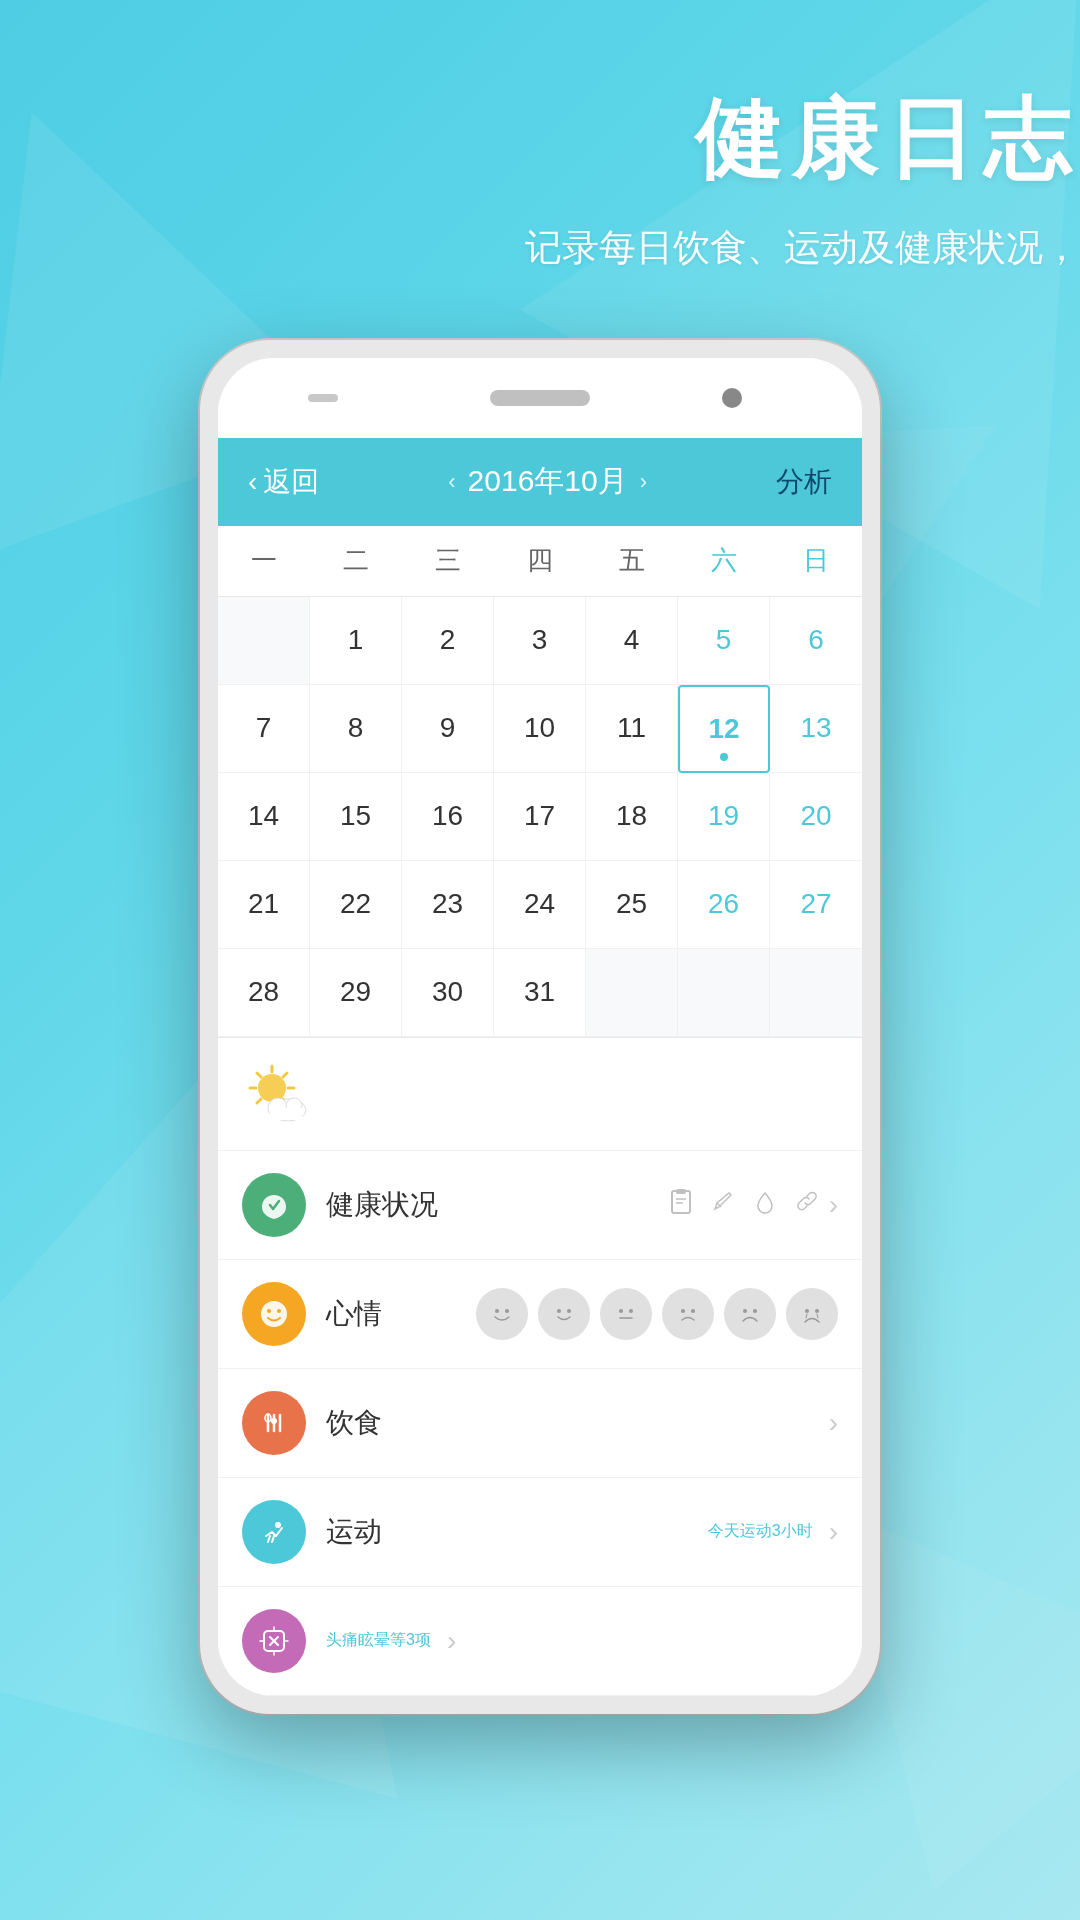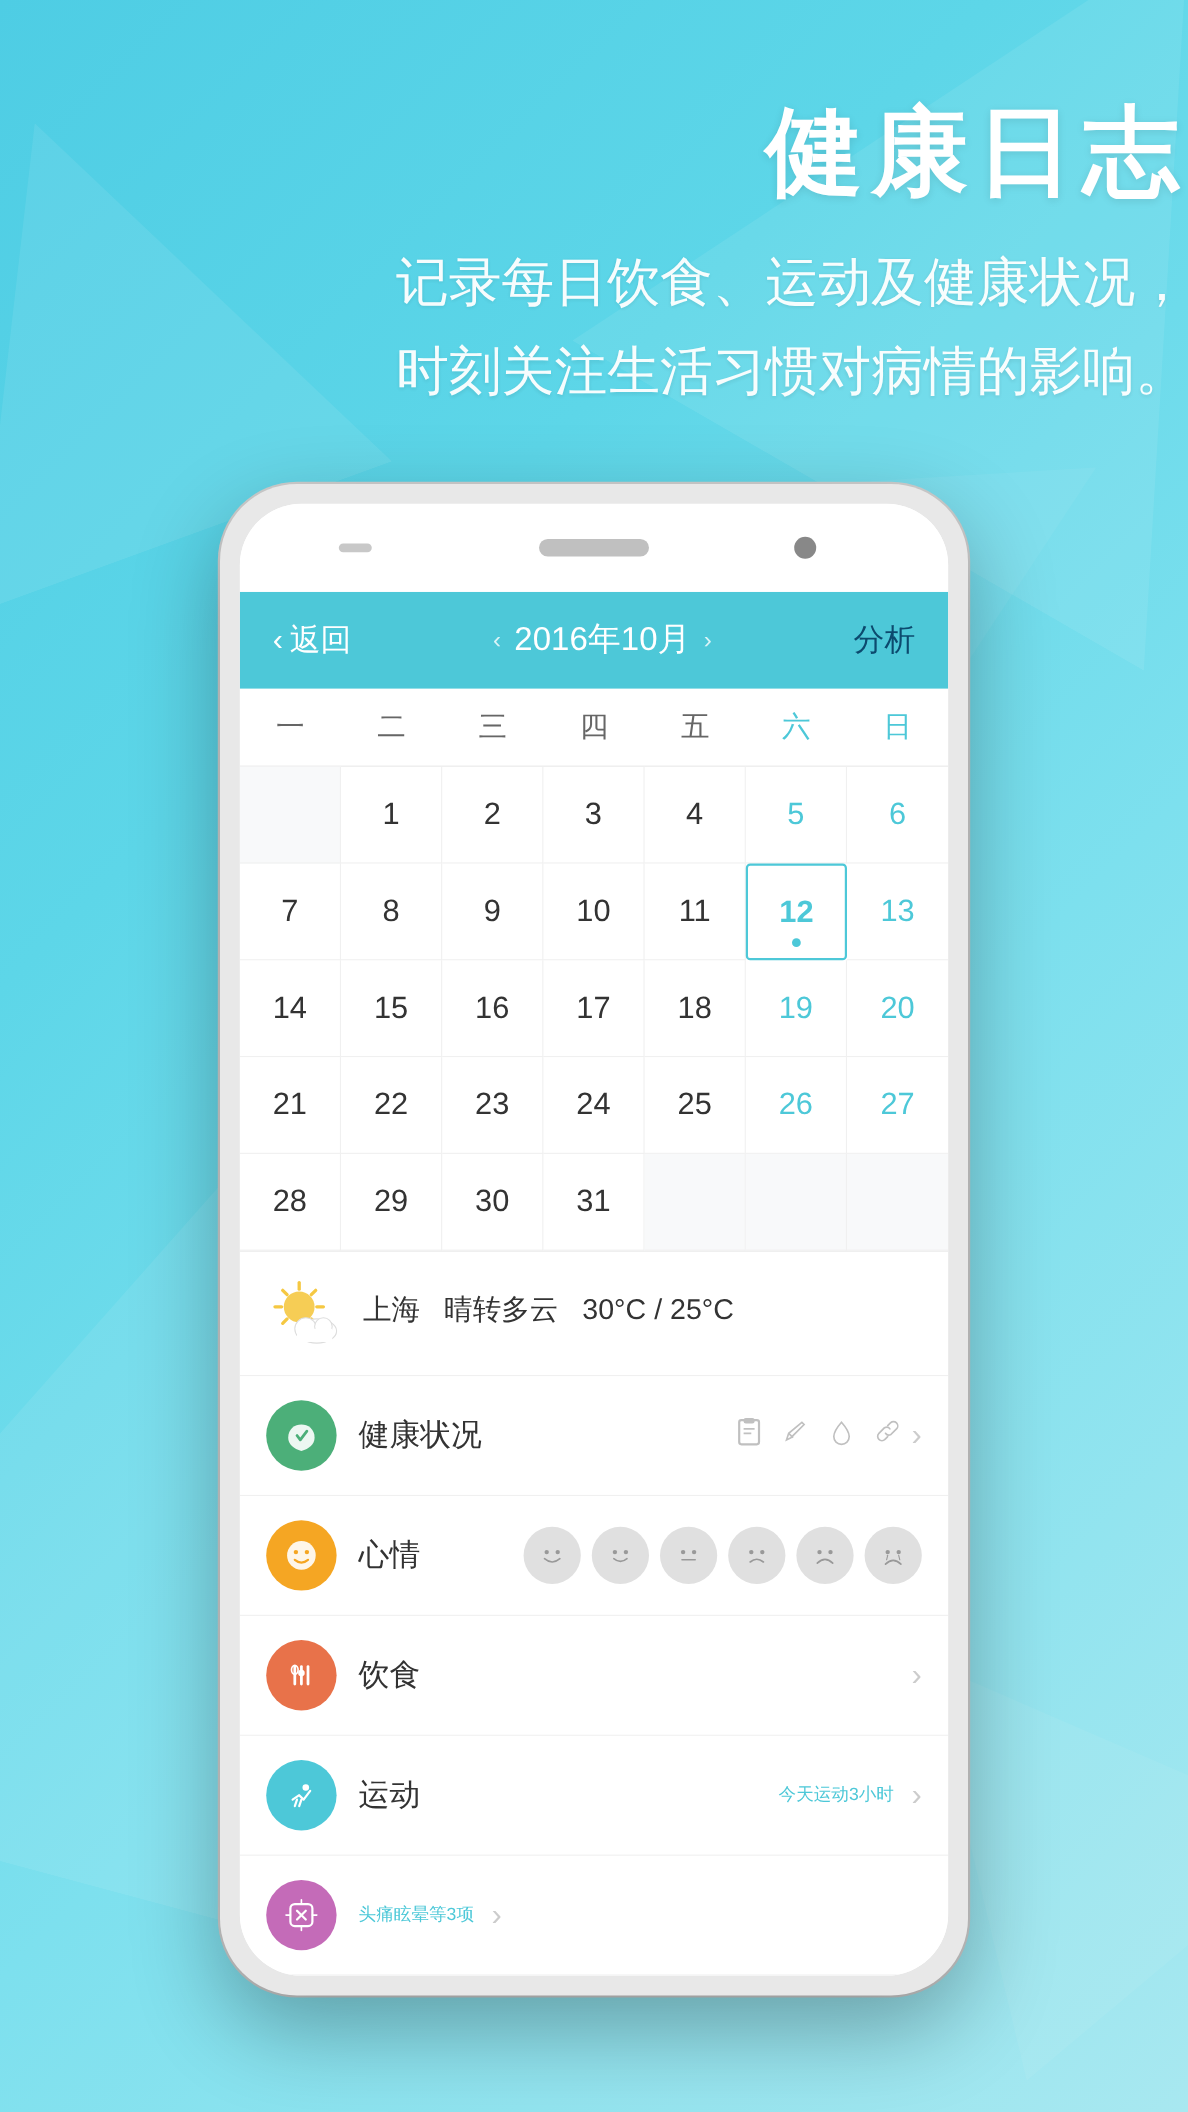--- a/index.html
+++ b/index.html
@@ -68,21 +68,21 @@
     .main-title {
       font-size: 88px;
       font-weight: 700;
       color: white;
       letter-spacing: 8px;
       line-height: 1.1;
       margin-bottom: 30px;
       text-shadow: 0 2px 8px rgba(0,0,0,0.1);
     }
     .subtitle {
-      font-size: 48px;
+      font-size: 37px;
       color: white;
       line-height: 1.7;
       opacity: 0.95;
       text-shadow: 0 1px 4px rgba(0,0,0,0.1);
     }
 
     
     .phone-container {
       position: relative;
       z-index: 10;
@@ -334,21 +334,20 @@
   <div class="bg-shape bg-shape-2"></div>
   <div class="bg-shape bg-shape-3"></div>
   <div class="bg-shape bg-shape-4"></div>
   <div class="bg-shape bg-shape-5"></div>
 </div>
 
 <div class="header-area">
   <div class="main-title">健康日志</div>
   <div class="subtitle">
     <span>记录每日饮食、运动及健康状况，</span><br>
-    <span>时刻关注生活习惯对病情的影响。</span>
   </div>
 </div>
 
 <div class="phone-container">
   <div class="phone-outer">
     <div class="phone-inner">
 
       <div class="phone-top-bar">
         <div class="phone-btn-left"></div>
         <div class="phone-speaker"></div>
@@ -502,25 +501,20 @@
               <line x1="45" y1="15" x2="41" y2="19" stroke="#f5c842" stroke-width="3" stroke-linecap="round"></line>
               <line x1="15" y1="45" x2="19" y2="41" stroke="#f5c842" stroke-width="3" stroke-linecap="round"></line>
 
               <ellipse cx="46" cy="52" rx="18" ry="11" fill="white" stroke="#ddd" stroke-width="1"></ellipse>
               <circle cx="36" cy="50" r="10" fill="white" stroke="#ddd" stroke-width="1"></circle>
               <circle cx="52" cy="48" r="8" fill="white" stroke="#ddd" stroke-width="1"></circle>
               <rect x="28" y="50" width="32" height="12" fill="white"></rect>
             </svg>
           </div>
           <div class="weather-info">
-            <div class="weather-main">
-              <span>上海</span>&nbsp;&nbsp;
-              <span>晴转多云</span>&nbsp;&nbsp;
-              <span>30°C</span> / <span>25°C</span>
-            </div>
           </div>
         </div>
 
         <div class="health-section">
           <div class="section-icon" style="background: #4caf79;">
             <svg width="36" height="36" viewBox="0 0 36 36" fill="none" xmlns="http://www.w3.org/2000/svg">
               <path d="M18 8 C12 8 6 12 6 20 C6 26 11 30 18 32 C25 30 30 26 30 20 C30 12 24 8 18 8Z" fill="white" opacity="0.9"></path>
               <path d="M14 18 L17 22 L23 14" stroke="#4caf79" stroke-width="2.5" stroke-linecap="round" stroke-linejoin="round" fill="none"></path>
             </svg>
           </div>

